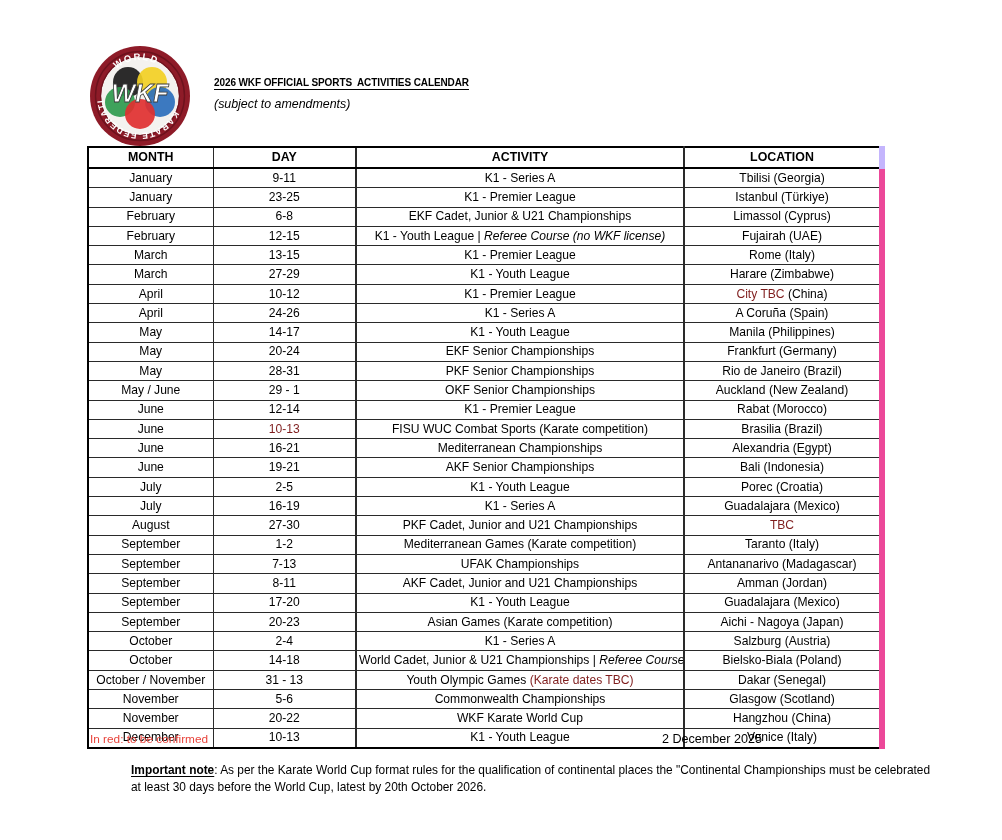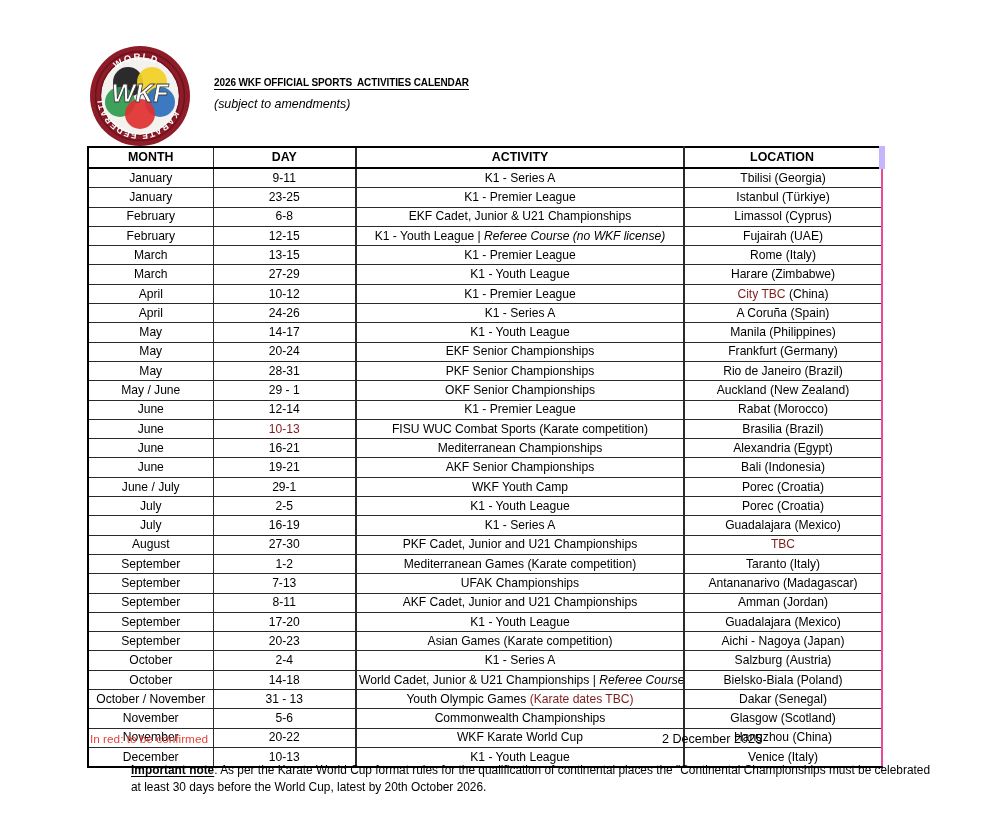--- a/index.html
+++ b/index.html
@@ -87,21 +87,21 @@
     font-weight: bold;
     font-size: 12.4px;
     height: 19px;
     border-top: 2px solid #000;
     border-bottom: 2px solid #000;
   }
   table.cal tbody tr:last-child td {
     border-bottom: 2px solid #000;
   }
   table.cal td.col-month    { border-left: 2px solid #000; }
-  table.cal td.col-location { border-right: 2px solid #ec4899; }
+  table.cal td.col-location { border-right: 6px solid #ec4899; }
   table.cal th.col-month    { border-left: 2px solid #000; }
   table.cal th.col-location { border-right: 6px solid #c4b5fd; }
   table.cal td.col-activity { border-left-width: 2px; border-right-width: 2px; }
   table.cal th.col-activity { border-left-width: 2px; border-right-width: 2px; }
 
   .red { color: #7f1d1d; }
   .ital { font-style: italic; }
 
   
   .footer-row {
@@ -292,26 +292,20 @@
           <td class="col-activity">Mediterranean Championships</td>
           <td class="col-location">Alexandria (Egypt)</td>
         </tr>
         <tr>
           <td class="col-month">June</td>
           <td class="col-day">19-21</td>
           <td class="col-activity">AKF Senior Championships</td>
           <td class="col-location">Bali (Indonesia)</td>
         </tr>
         <tr>
-          <td class="col-month">June / July</td>
-          <td class="col-day">29-1</td>
-          <td class="col-activity">WKF Youth Camp</td>
-          <td class="col-location">Porec (Croatia)</td>
-        </tr>
-        <tr>
           <td class="col-month">July</td>
           <td class="col-day">2-5</td>
           <td class="col-activity">K1 - Youth League</td>
           <td class="col-location">Porec (Croatia)</td>
         </tr>
         <tr>
           <td class="col-month">July</td>
           <td class="col-day">16-19</td>
           <td class="col-activity">K1 - Series A</td>
           <td class="col-location">Guadalajara (Mexico)</td>

